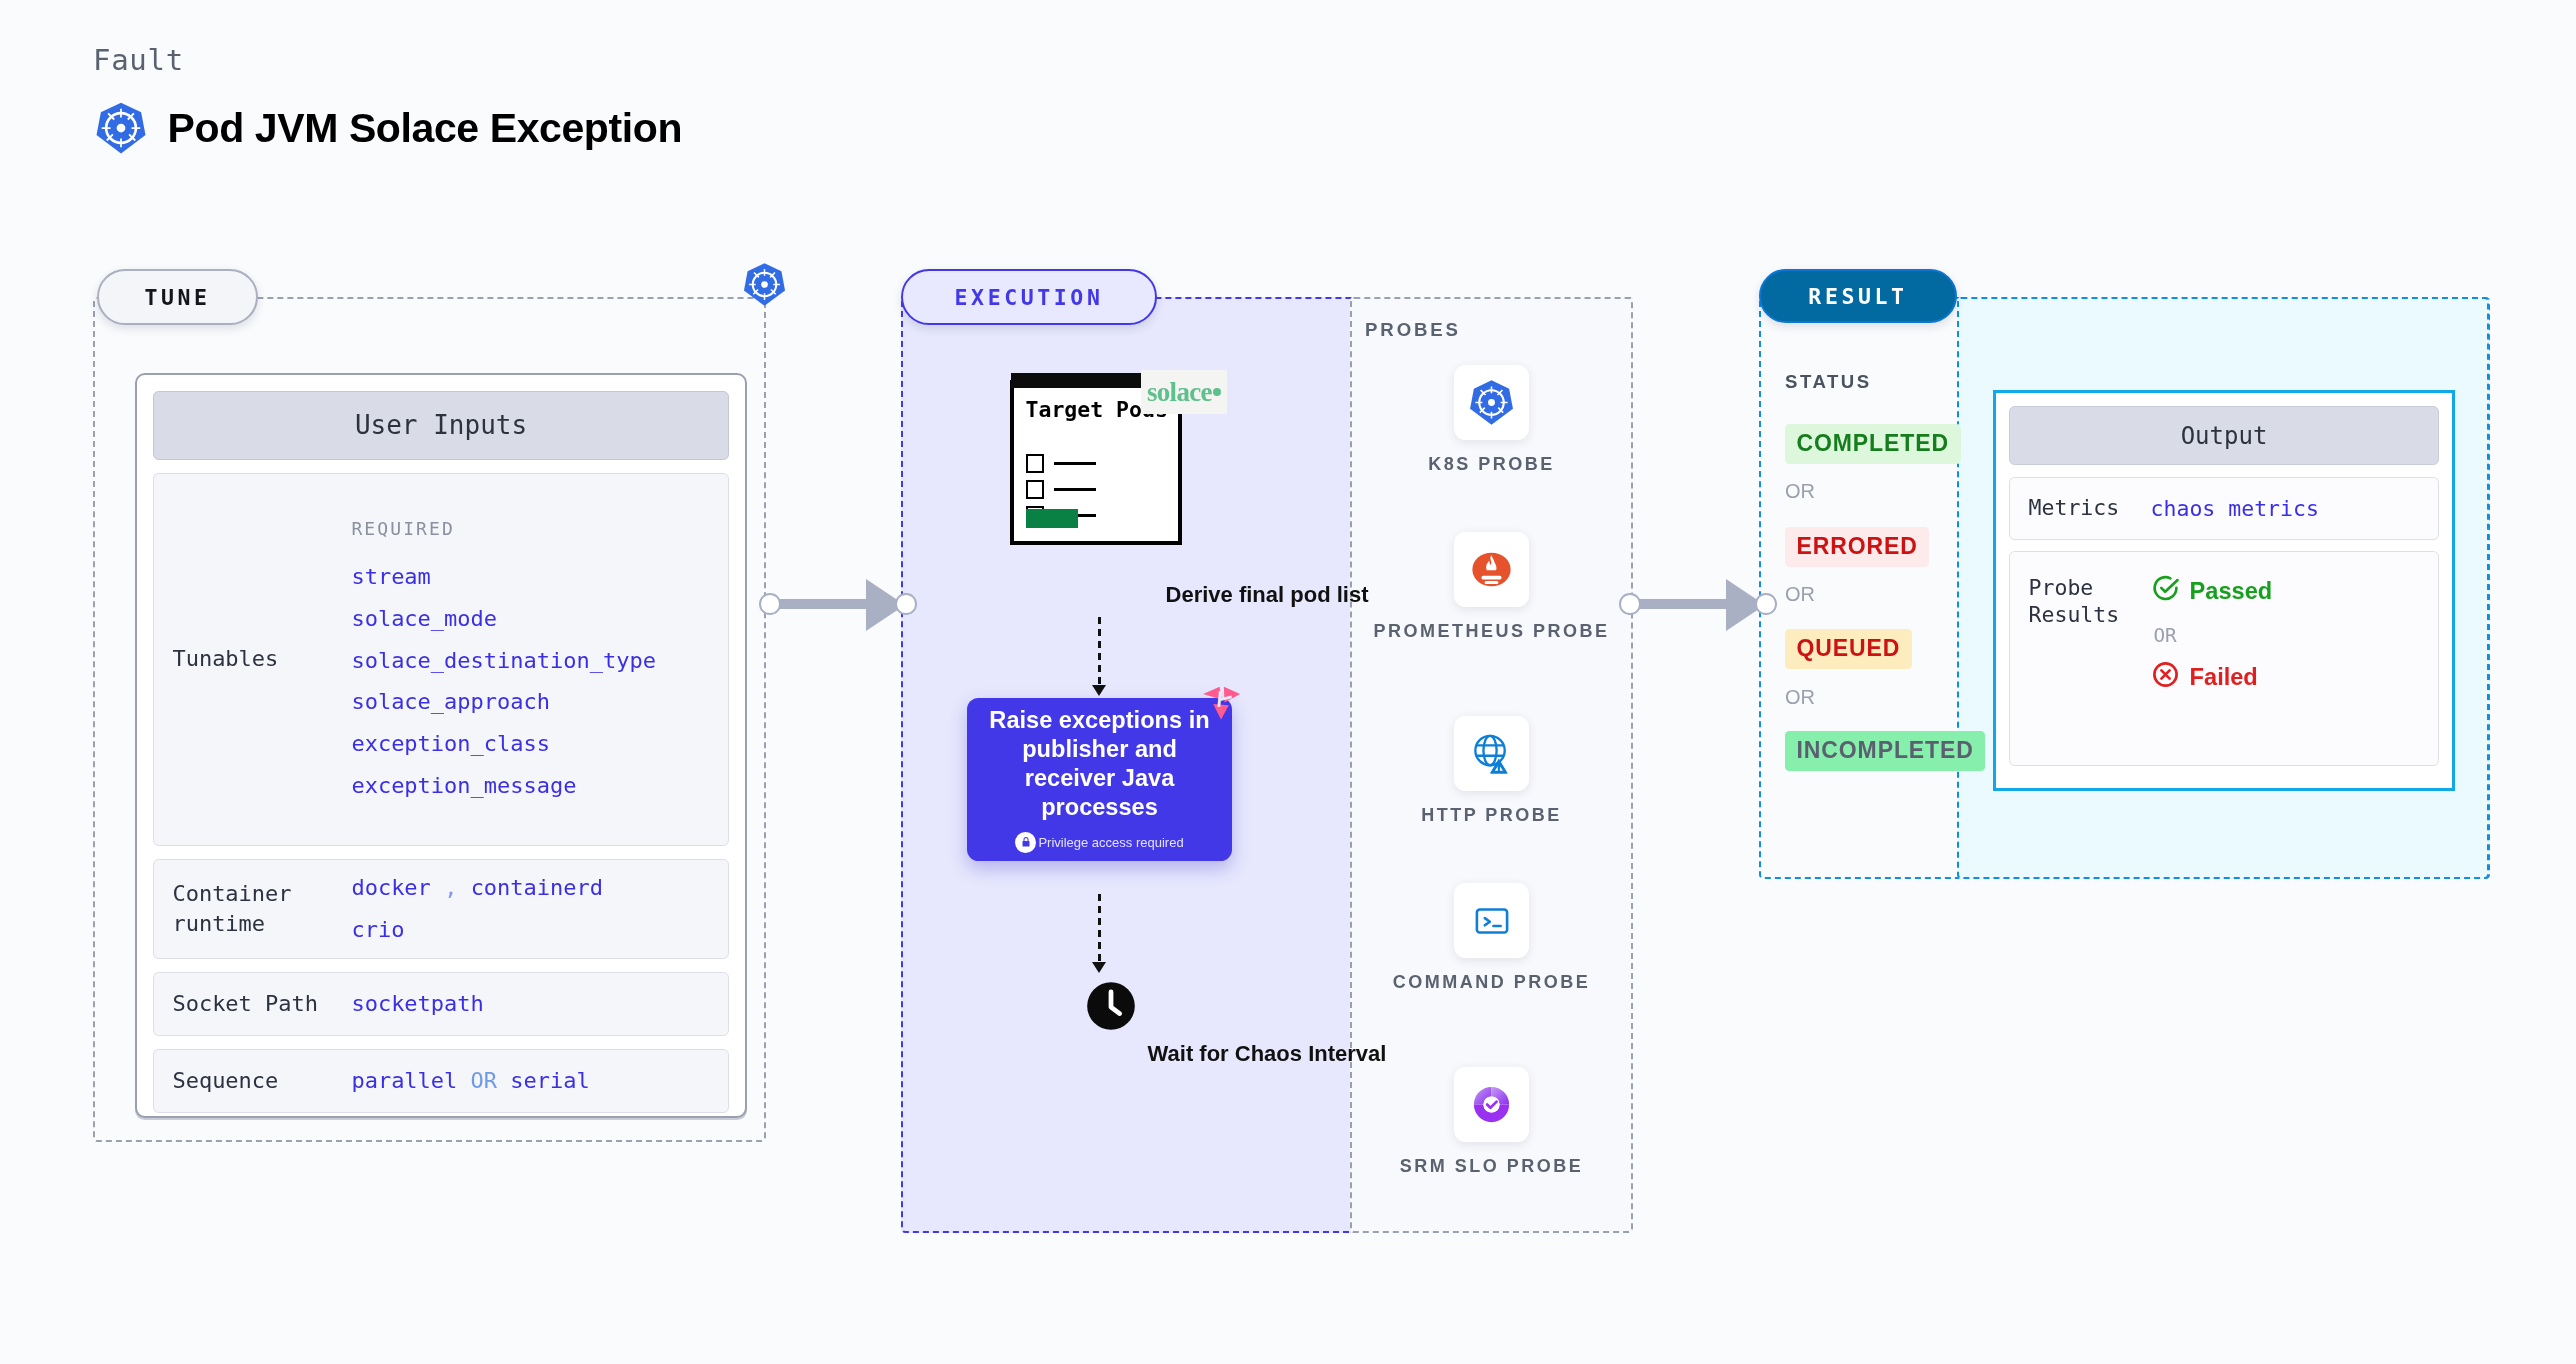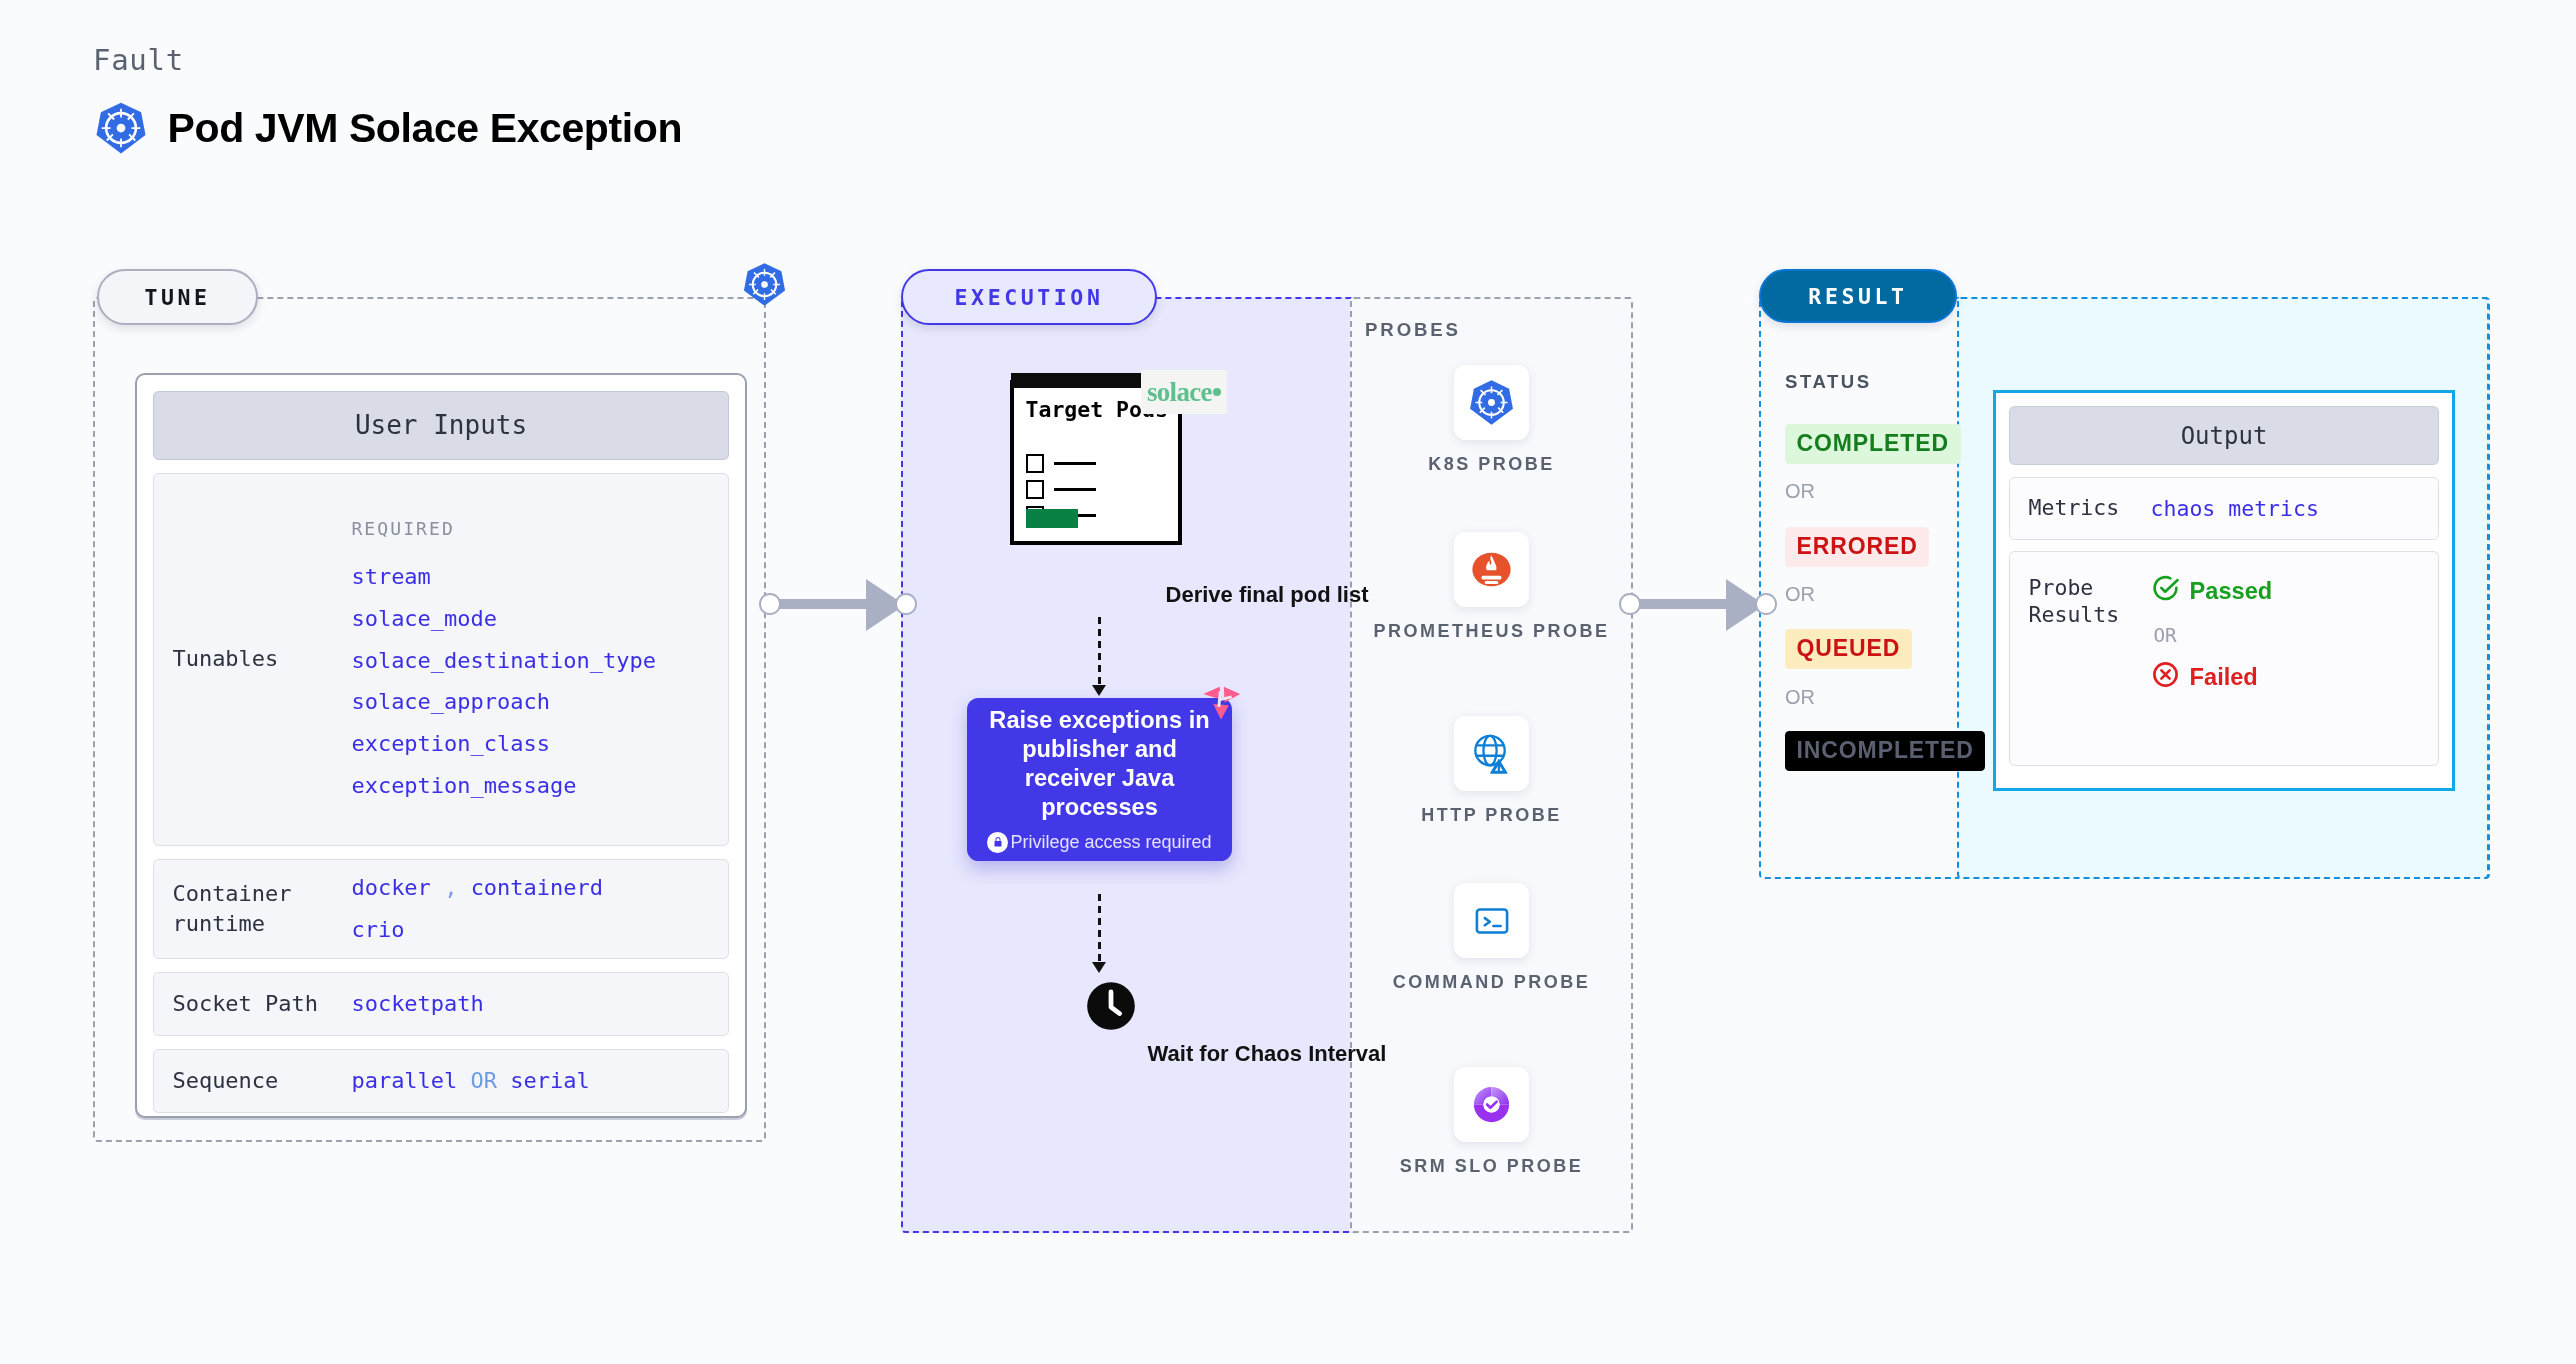--- a/index.html
+++ b/index.html
@@ -118,21 +118,21 @@
     width:0;height:0;border-left:7.9px solid transparent;border-right:7.9px solid transparent;
     border-top:11.5px solid #111;
   }
   #raise-card {
     position:absolute; left:967px; top:698px; width:265px; height:163px;
     background:#4338e8; border-radius:11.5px; color:#fff;
     display:flex; flex-direction:column; align-items:center; justify-content:center;
     box-shadow:0 7.2px 18.6px rgba(50,40,200,.28);
   }
   #raise-text { font-size:23.6px; font-weight:700; line-height:1.22; text-align:center; padding:0 15.8px; }
-  #raise-priv { display:flex; align-items:center; gap:2px; margin-top:10px; font-size:18px; color:#e4e2ff; }
+  #raise-priv { display:flex; align-items:center; gap:2px; margin-top:10px; font-size:13px; color:#e4e2ff; }
   .lock-circle {
     width:21px;height:21px;border-radius:50%;background:#fff;
     display:flex;align-items:center;justify-content:center;
   }
   #litmus-badge { position:absolute; left:1200px; top:684px; width:42px; height:37px; }
   #clock-icon { position:absolute; left:1085px; top:980px; width:52px; height:52px; }
   #wait-label {
     position:absolute; left:901px; top:1040px; width:732px; text-align:center;
     font-size:22px; font-weight:700; color:#111; line-height:1.25;
   }
@@ -422,21 +422,21 @@
 </div>
 
 <div id="status-title">STATUS</div>
 
 <div class="status-chip" style="top:424px;background:#ddf7dd;color:#167d1d;">COMPLETED</div>
 <div class="or-text" style="top:480px;">OR</div>
 <div class="status-chip" style="top:527px;background:#fdeaea;color:#cc1212;">ERRORED</div>
 <div class="or-text" style="top:583px;">OR</div>
 <div class="status-chip" style="top:629px;background:#fdecbe;color:#cc1212;">QUEUED</div>
 <div class="or-text" style="top:686px;">OR</div>
-<div class="status-chip" style="top:731px;background:#000000;color:#5a6070;">INCOMPLETED</div>
+<div class="status-chip" style="top:731px;background:#86efac;color:#5a6070;">INCOMPLETED</div>
 
 <div id="output-card">
   <div id="output-header">Output</div>
   <div class="out-row" style="height:63px;">
     <div class="out-label">Metrics</div>
     <div class="out-val">chaos metrics</div>
   </div>
   <div class="out-row" style="height:215px;align-items:flex-start;padding-top:21.5px;">
     <div class="out-label">Probe Results</div>
     <div>

